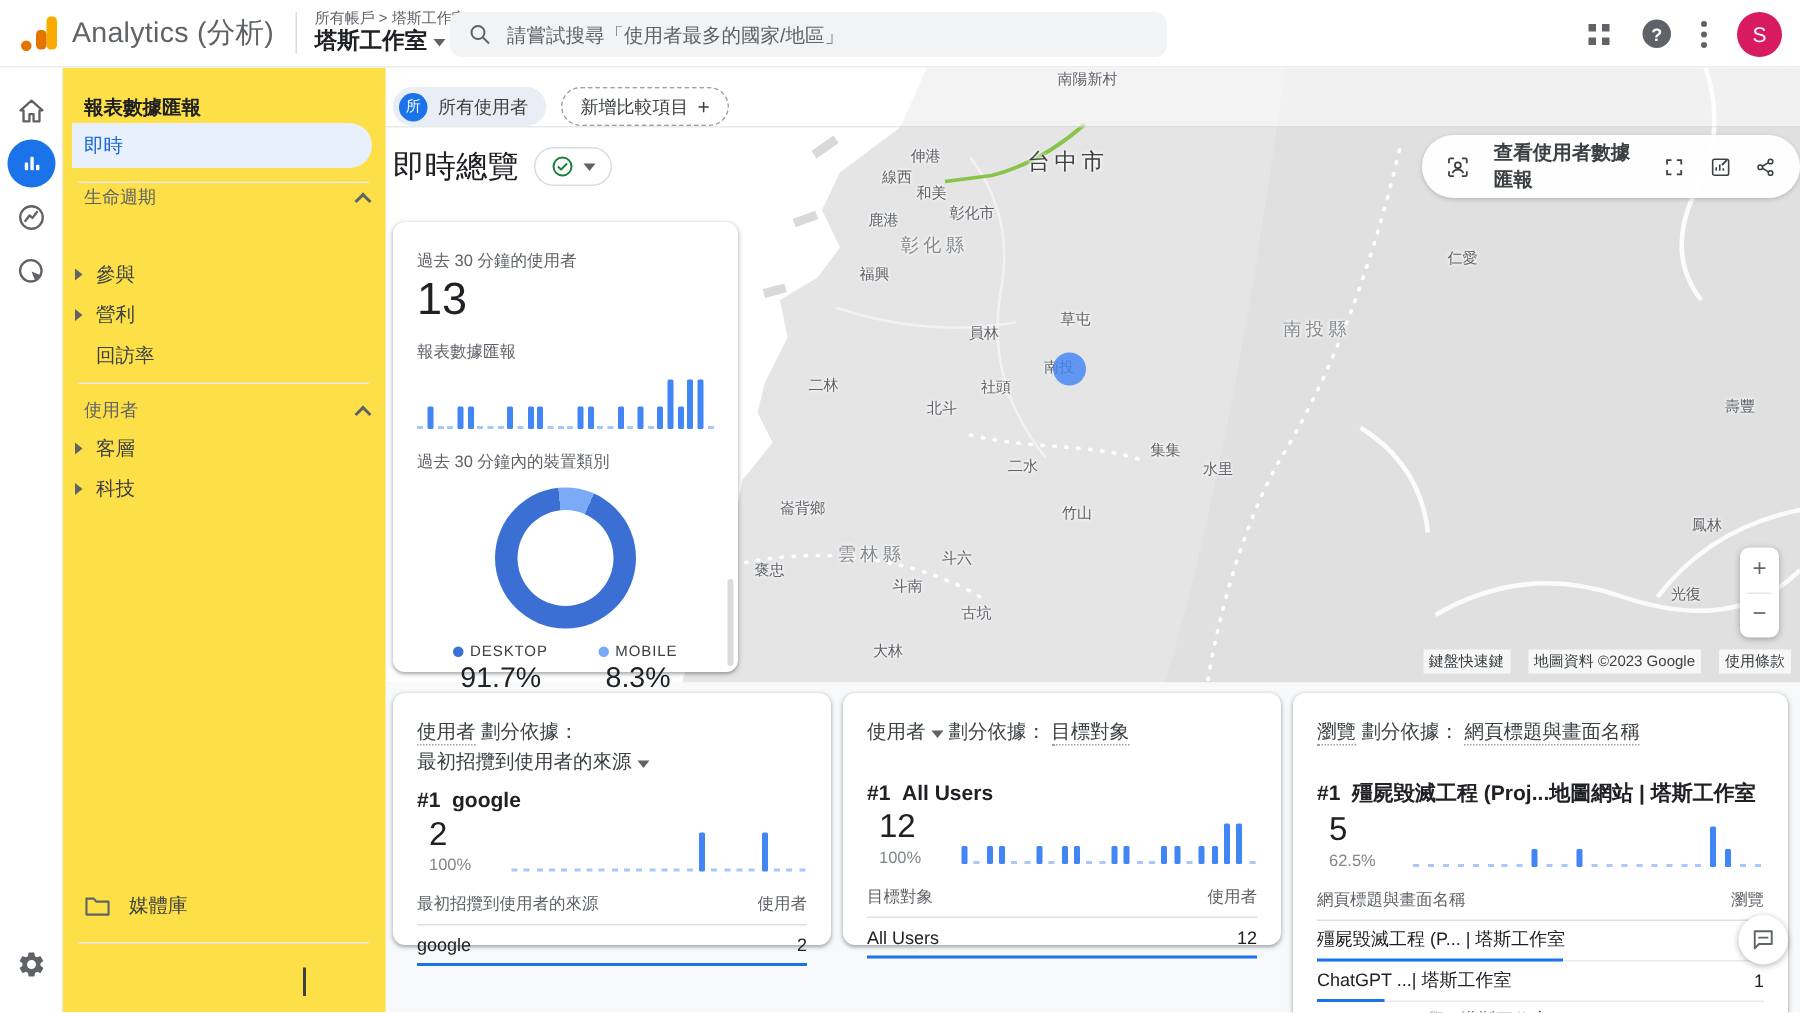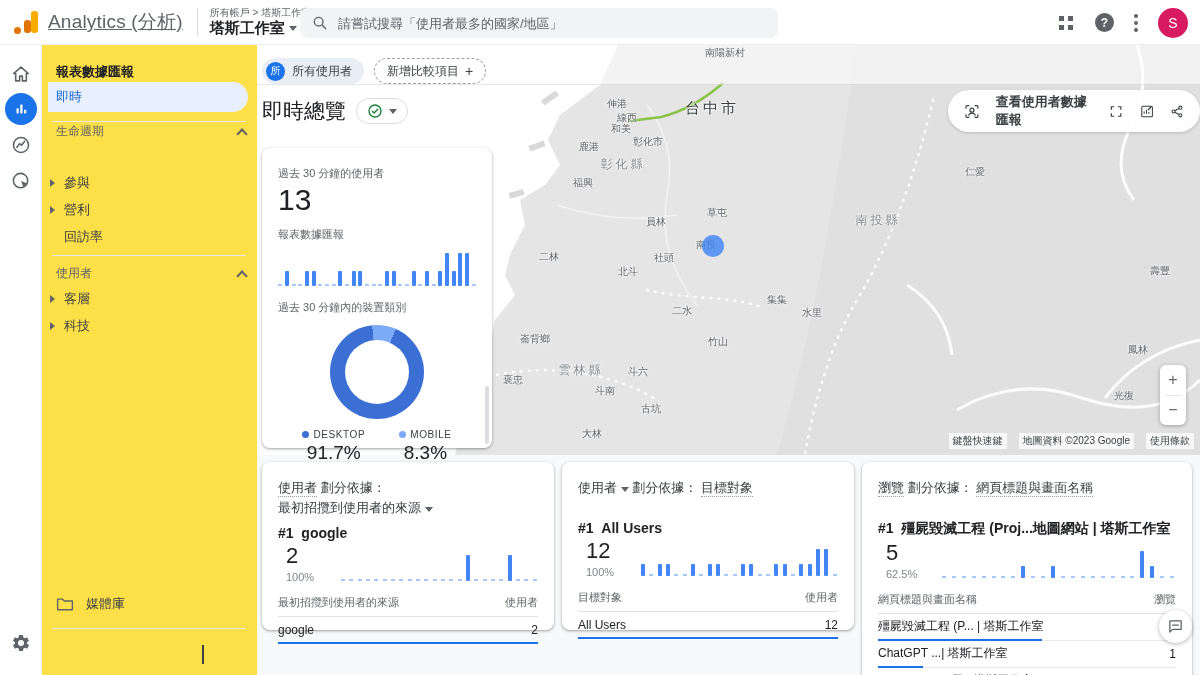--- a/index.html
+++ b/index.html
@@ -8,21 +8,21 @@
   #stage { position:relative; width:1200px; height:675px; background:#fff; overflow:hidden; }
 
   
   .header { position:absolute; left:0; top:0; width:1200px; height:45px; background:#fff;
     border-bottom:1px solid #eceef0; display:flex; align-items:center; z-index:30; }
   .logo-wrap { display:flex; align-items:center; gap:8px; padding-left:14px; }
   .ga-logo { position:relative; width:26px; height:24px; }
   .ga-logo .b1 { position:absolute; right:2px; top:1px; width:7px; height:22px; background:#f9ab00; border-radius:3px; }
   .ga-logo .b2 { position:absolute; left:10px; top:10px; width:7px; height:13px; background:#e37400; border-radius:3px; }
   .ga-logo .b3 { position:absolute; left:0px; bottom:0px; width:7px; height:7px; background:#e37400; border-radius:50%; }
-  .app-title { font-size:19px; color:#5f6368; letter-spacing:.2px;text-decoration:underline; }
+  .app-title { font-size:19px; color:#5f6368; letter-spacing:.2px; }
   .hdr-divider { width:1px; height:28px; background:#dadce0; margin:0 12px 0 14px; }
   .crumb-block { display:flex; flex-direction:column; justify-content:center; line-height:1.2; }
   .crumb-top { font-size:10px; color:#5f6368; }
   .crumb-bottom { font-size:15px; color:#202124; font-weight:bold; display:flex; align-items:center; gap:4px; }
   .caret-down { width:0; height:0; border-left:4px solid transparent; border-right:4px solid transparent; border-top:5px solid #5f6368; display:inline-block; }
   .search-bar { position:absolute; left:300px; top:8px; width:478px; height:30px; background:#f1f3f4;
     border-radius:8px; display:flex; align-items:center; gap:10px; padding:0 12px; }
   .search-bar input { border:none; outline:none; background:transparent; font-size:13px; color:#3c4043; width:420px;
     font-family:inherit; }
   .search-bar input::placeholder { color:#5f6368; }
@@ -288,21 +288,21 @@
         <path d="M676,55 C656,140 628,210 596,262 C574,300 556,360 548,410"></path>
         <path d="M390,245 C430,255 470,250 505,262"></path>
         <path d="M240,330 C300,318 360,330 400,355"></path>
       </g>
       <path d="M466,38 C450,52 428,66 404,72 L373,76" stroke="#8bc34a" stroke-width="2.5" fill="none"></path>
     </svg>
     <div>
         <span class="mlab" style="left: 468px; top: 8px;">南陽新村</span>
         <span class="mlab city" style="left: 455px; top: 63px;">台中市</span>
         <span class="mlab" style="left: 360px; top: 59px;">伸港</span>
-        <span class="mlab" style="left: 341px; top: 73px; margin-left: 29px;">線西</span>
+        <span class="mlab" style="left: 341px; top: 73px;">線西</span>
         <span class="mlab" style="left: 364px; top: 84px;">和美</span>
         <span class="mlab" style="left: 391px; top: 97px;">彰化市</span>
         <span class="mlab" style="left: 332px; top: 102px;">鹿港</span>
         <span class="mlab county" style="left: 366px; top: 119px;">彰化縣</span>
         <span class="mlab" style="left: 326px; top: 138px;">福興</span>
         <span class="mlab" style="left: 718px; top: 127px;">仁愛</span>
         <span class="mlab" style="left: 460px; top: 168px;">草屯</span>
         <span class="mlab" style="left: 399px; top: 177px;">員林</span>
         <span class="mlab county" style="left: 621px; top: 175px;">南投縣</span>
         <span class="mlab" style="left: 292px; top: 212px;">二林</span>

